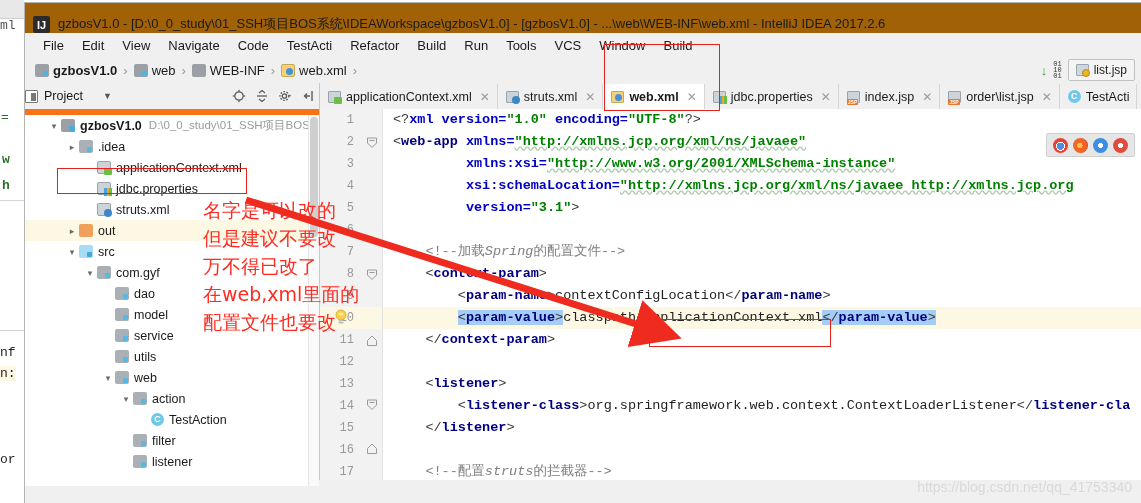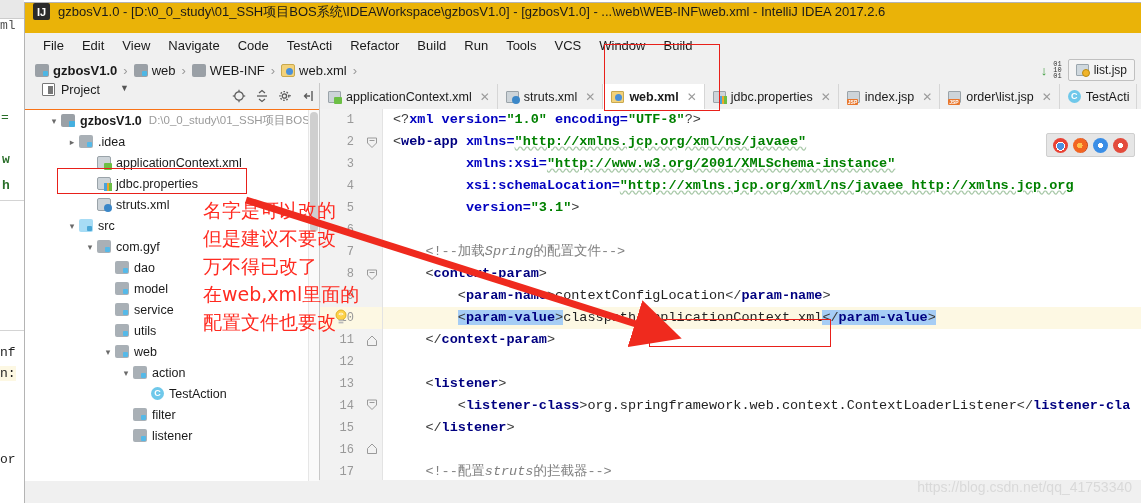--- a/index.html
+++ b/index.html
@@ -18,21 +18,21 @@
   #bg-window .bgtxt{position:absolute;font-family:"Liberation Mono","DejaVu Sans Mono",monospace;font-size:13px;white-space:nowrap;}
   #bg-window .bgline{position:absolute;left:0;width:24px;height:1px;background:#d4d4d4;}
 
   
   #ide{
     position:absolute;left:24px;top:2px;width:1117px;height:501px;
     background:#f0f0f0;border:1px solid #b4b4b4;border-bottom:none;border-right:none;
     box-sizing:border-box;overflow:hidden;
   }
   
-  #titlebar{height:30px;background:#eab308;display:flex;align-items:flex-start;padding-left:8px;}
+  #titlebar{height:30px;background:#a16207;display:flex;align-items:flex-end;padding-left:8px;}
   #titlebar .appicon{
     width:17px;height:17px;background:#2b2b2b;border-radius:2px;margin-right:8px;
     display:flex;align-items:center;justify-content:center;color:#fff;font-size:11px;font-weight:bold;
     flex:0 0 auto;
   }
   #titlebar .ttext{font-size:13px;color:#1a1a1a;white-space:nowrap;}
 
   
   #menubar{height:24px;background:#f0f0f0;display:flex;align-items:center;padding-left:10px;gap:2px;}
   #menubar .mi{padding:2px 8px;font-size:13px;color:#1a1a1a;white-space:nowrap;cursor:default;}
@@ -58,22 +58,22 @@
   .runcfg .jspic:after{content:"";position:absolute;right:-2px;bottom:-2px;width:6px;height:6px;border-radius:50%;background:#f0b429;border:1px solid #b98a12;}
   .dlarrow{color:#389b38;font-size:13px;font-weight:bold;}
   .dlnum{font-size:7px;line-height:6px;color:#333;font-family:Liberation Mono, monospace;}
 
   
   #workspace{display:flex;height:397px;background:#fff;}
 
   
   #project{width:295px;background:#ffffff;border-right:1px solid #c8c8c8;box-sizing:border-box;position:relative;}
   #ptitle{
-    height:26px;background:#f0f0f0;display:flex;
-    padding-left:17px;border-bottom:1px solid #f97316;position:relative;
+    height:26px;background:#f0f0f0;display:flex;align-items:center;
+    padding-left:0;border-bottom:6px solid #f97316;position:relative;
   }
   #ptitle .pico{width:13px;height:13px;border:1px solid #777;box-sizing:border-box;margin-right:6px;border-radius:1px;position:relative;background:#fff;}
   #ptitle .pico:after{content:"";position:absolute;left:5px;top:2px;width:5px;height:8px;background:#777;}
   #ptitle .plabel{font-size:12.5px;color:#1a1a1a;}
   #ptitle .pcaret{margin-left:20px;color:#555;font-size:9px;}
   #ptools{position:absolute;right:4px;top:0;height:26px;display:flex;align-items:center;gap:9px;color:#5a5a5a;font-size:12px;}
   #ptools .t{width:14px;height:14px;position:relative;}
 
   #ptree{position:relative;height:371px;overflow:hidden;background:#fff;}
   .trow{height:21px;display:flex;align-items:center;font-size:12.5px;color:#1a1a1a;white-space:nowrap;position:relative;}
@@ -313,20 +313,25 @@
           <span class="tlabel">applicationContext.xml</span>
         </div>
         <div class="trow" style="padding-left:72px">
           <span class="tico i-props"></span>
           <span class="tlabel">jdbc.properties</span>
         </div>
         <div class="trow" style="padding-left:72px">
           <span class="tico i-xmlstruts"></span>
           <span class="tlabel">struts.xml</span>
         </div>
+        <div class="trow hl" style="padding-left:40px">
+          <span class="tw closed"></span>
+          <span class="tico i-out"></span>
+          <span class="tlabel">out</span>
+        </div>
         <div class="trow" style="padding-left:40px">
           <span class="tw open"></span>
           <span class="tico i-src"></span>
           <span class="tlabel">src</span>
         </div>
         <div class="trow" style="padding-left:58px">
           <span class="tw open"></span>
           <span class="tico i-dir"></span>
           <span class="tlabel">com.gyf</span>
         </div>

